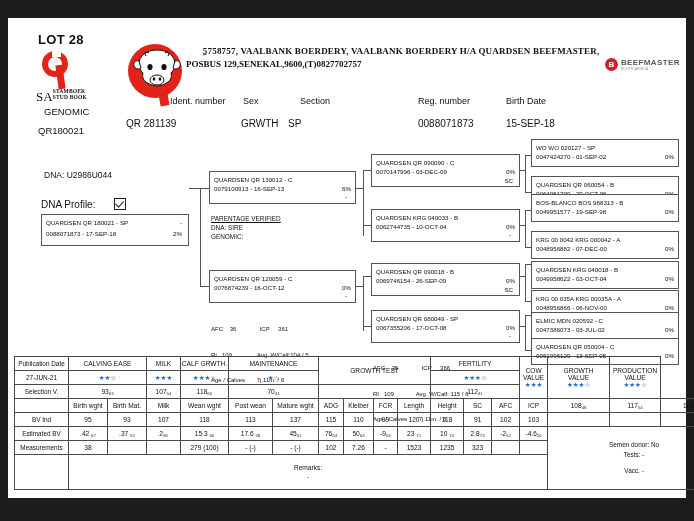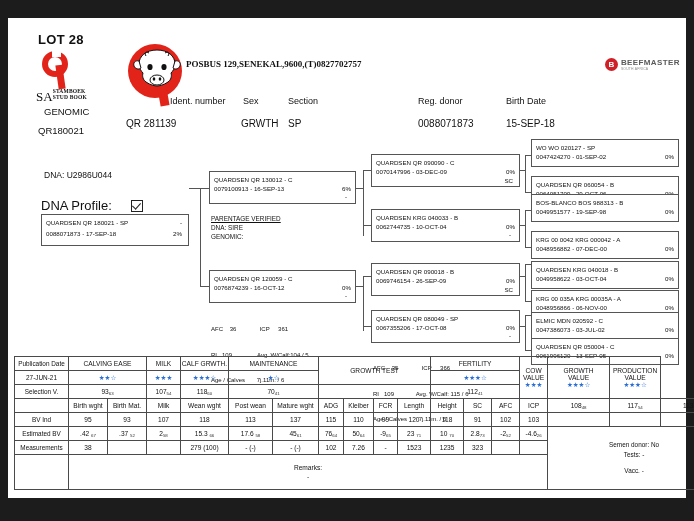--- a/index.html
+++ b/index.html
@@ -190,21 +190,21 @@
     position: absolute;
     left: 36px;
     top: 152px;
     font-size: 8.5px;
     color: #111;
   }
   .dna-profile {
     position: absolute;
     left: 33px;
     top: 180px;
-    font-size: 13px;
+    font-size: 10px;
     color: #111;
     text-align: right;
   }
   .tickbox {
     display: inline-block;
     width: 10px; height: 10px;
     border: 1px solid #222;
     position: relative;
     vertical-align: -2px;
     margin-left: 16px;
@@ -356,34 +356,35 @@
         <ellipse cx="17" cy="20" rx="2.6" ry="3.1" fill="#111"></ellipse>
         <ellipse cx="31" cy="20" rx="2.6" ry="3.1" fill="#111"></ellipse>
         <ellipse cx="24" cy="33" rx="7" ry="5" fill="#ffffff" stroke="#111" stroke-width="1"></ellipse>
         <ellipse cx="21" cy="32" rx="1.3" ry="1.7" fill="#111"></ellipse>
         <ellipse cx="27" cy="32" rx="1.3" ry="1.7" fill="#111"></ellipse>
         <path d="M13 9 C11 6 13 4 16 6" fill="none" stroke="#111" stroke-width="1"></path>
         <path d="M35 9 C37 6 35 4 32 6" fill="none" stroke="#111" stroke-width="1"></path>
       </svg>
     </div>
 
+    <div class="farm-line1">ِ5758757,  VAALBANK BOERDERY, VAALBANK BOERDERY H/A QUARDSEN BEEFMASTER,</div>
     <div class="farm-line2">POSBUS 129,SENEKAL,9600,(T)0827702757</div>
 
     <div class="bm-logo">
       <div class="bm-disc">B</div>
       <div>
         <div class="bm-name">BEEFMASTER</div>
         <div class="bm-sub">SOUTH AFRICA</div>
       </div>
     </div>
 
     <div class="hdr-label" style="left:118px; top:78px;padding-left:44px;">Ident. number</div>
     <div class="hdr-label" style="left:235px; top:78px;">Sex</div>
-    <div class="hdr-label" style="left:280px; top:78px;">Section</div>
-    <div class="hdr-label" style="left:410px; top:78px;">Reg. donor</div>
+    <div class="hdr-label" style="left:292px; top:78px;">Section</div>
+    <div class="hdr-label" style="left:410px; top:78px;">Reg. number</div>
     <div class="hdr-label" style="left:498px; top:78px;">Birth Date</div>
 
     <div class="hdr-value" style="left:118px; top:100px;">QR  281139</div>
     <div class="hdr-value" style="left:233px; top:100px;">GRWTH</div>
     <div class="hdr-value" style="left:280px; top:100px;">SP</div>
     <div class="hdr-value" style="left:410px; top:100px;">0088071873</div>
     <div class="hdr-value" style="left:498px; top:100px;">15-SEP-18</div>
   </div>
 
   <div class="dna-line">DNA: U2986U044</div>

